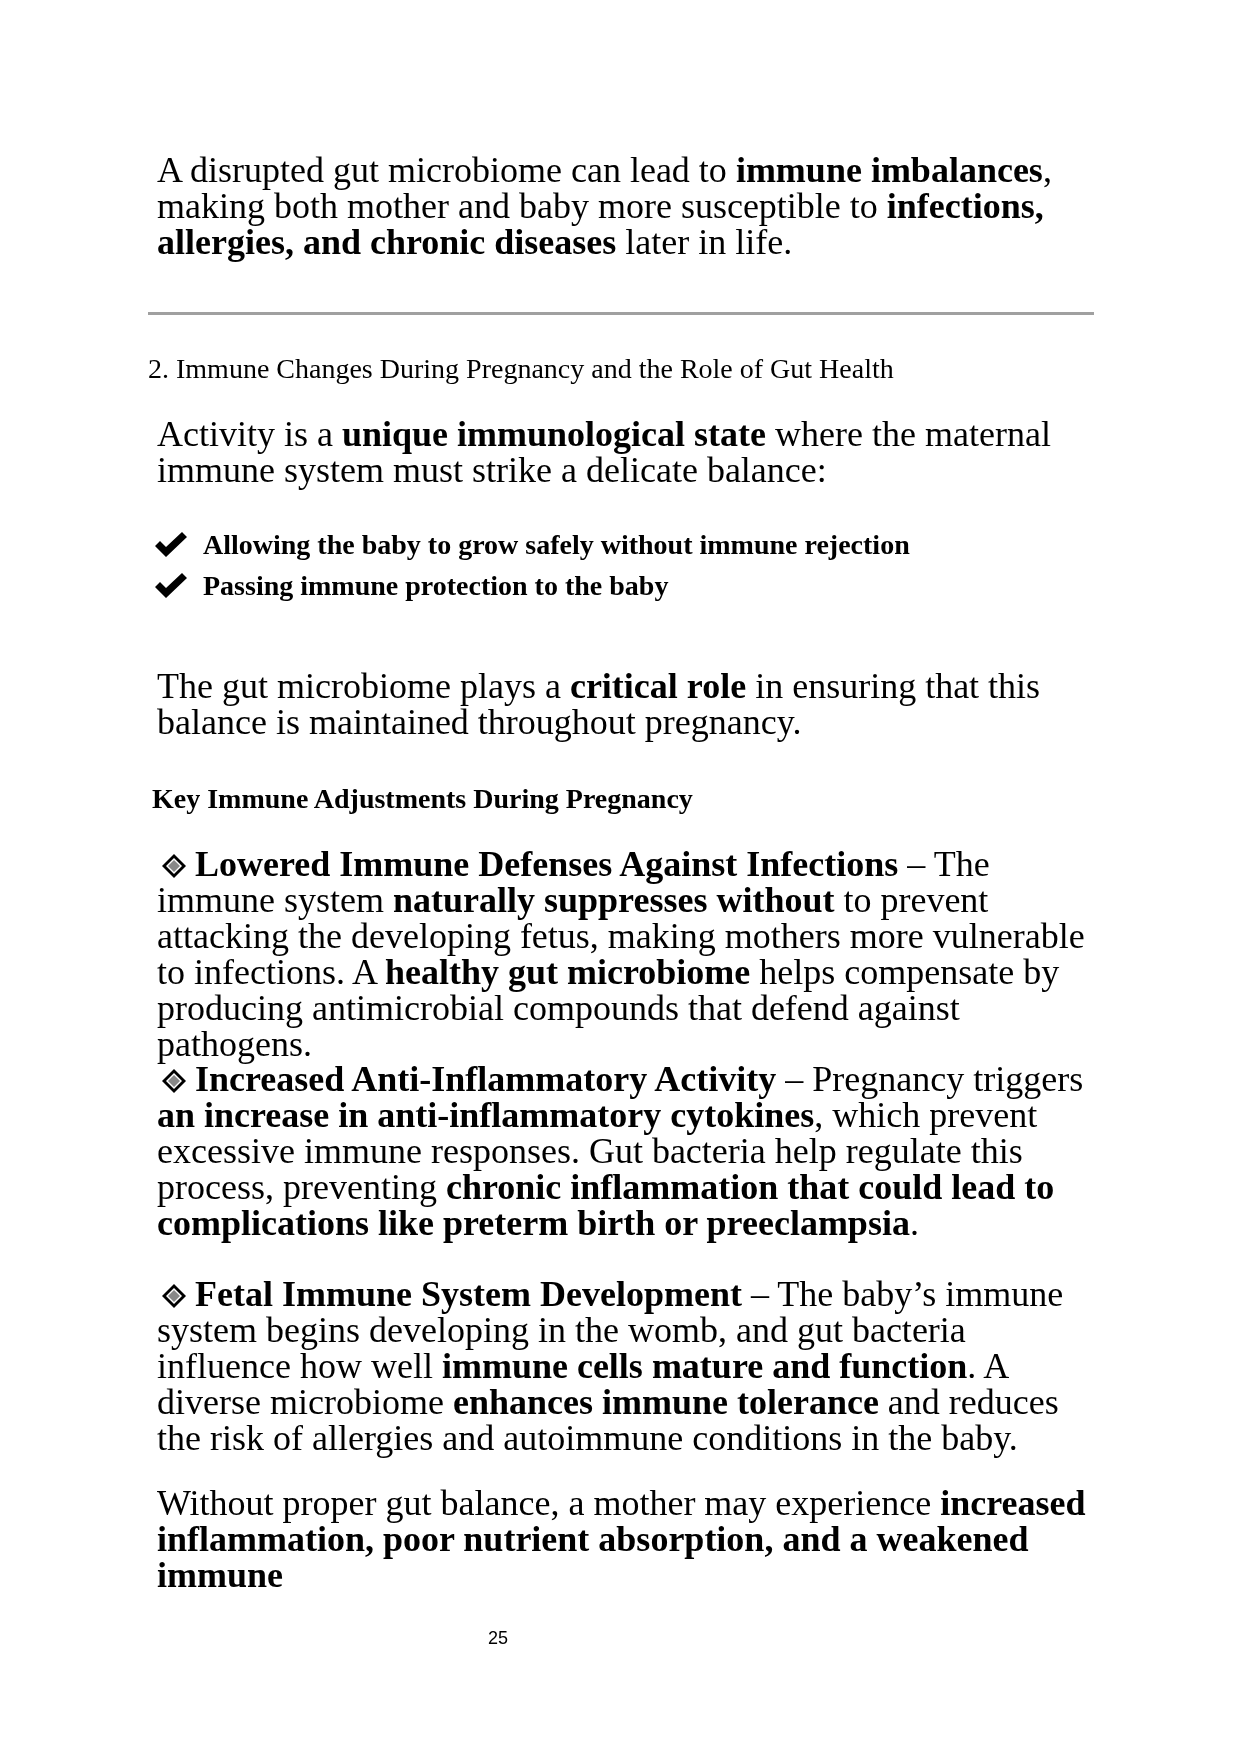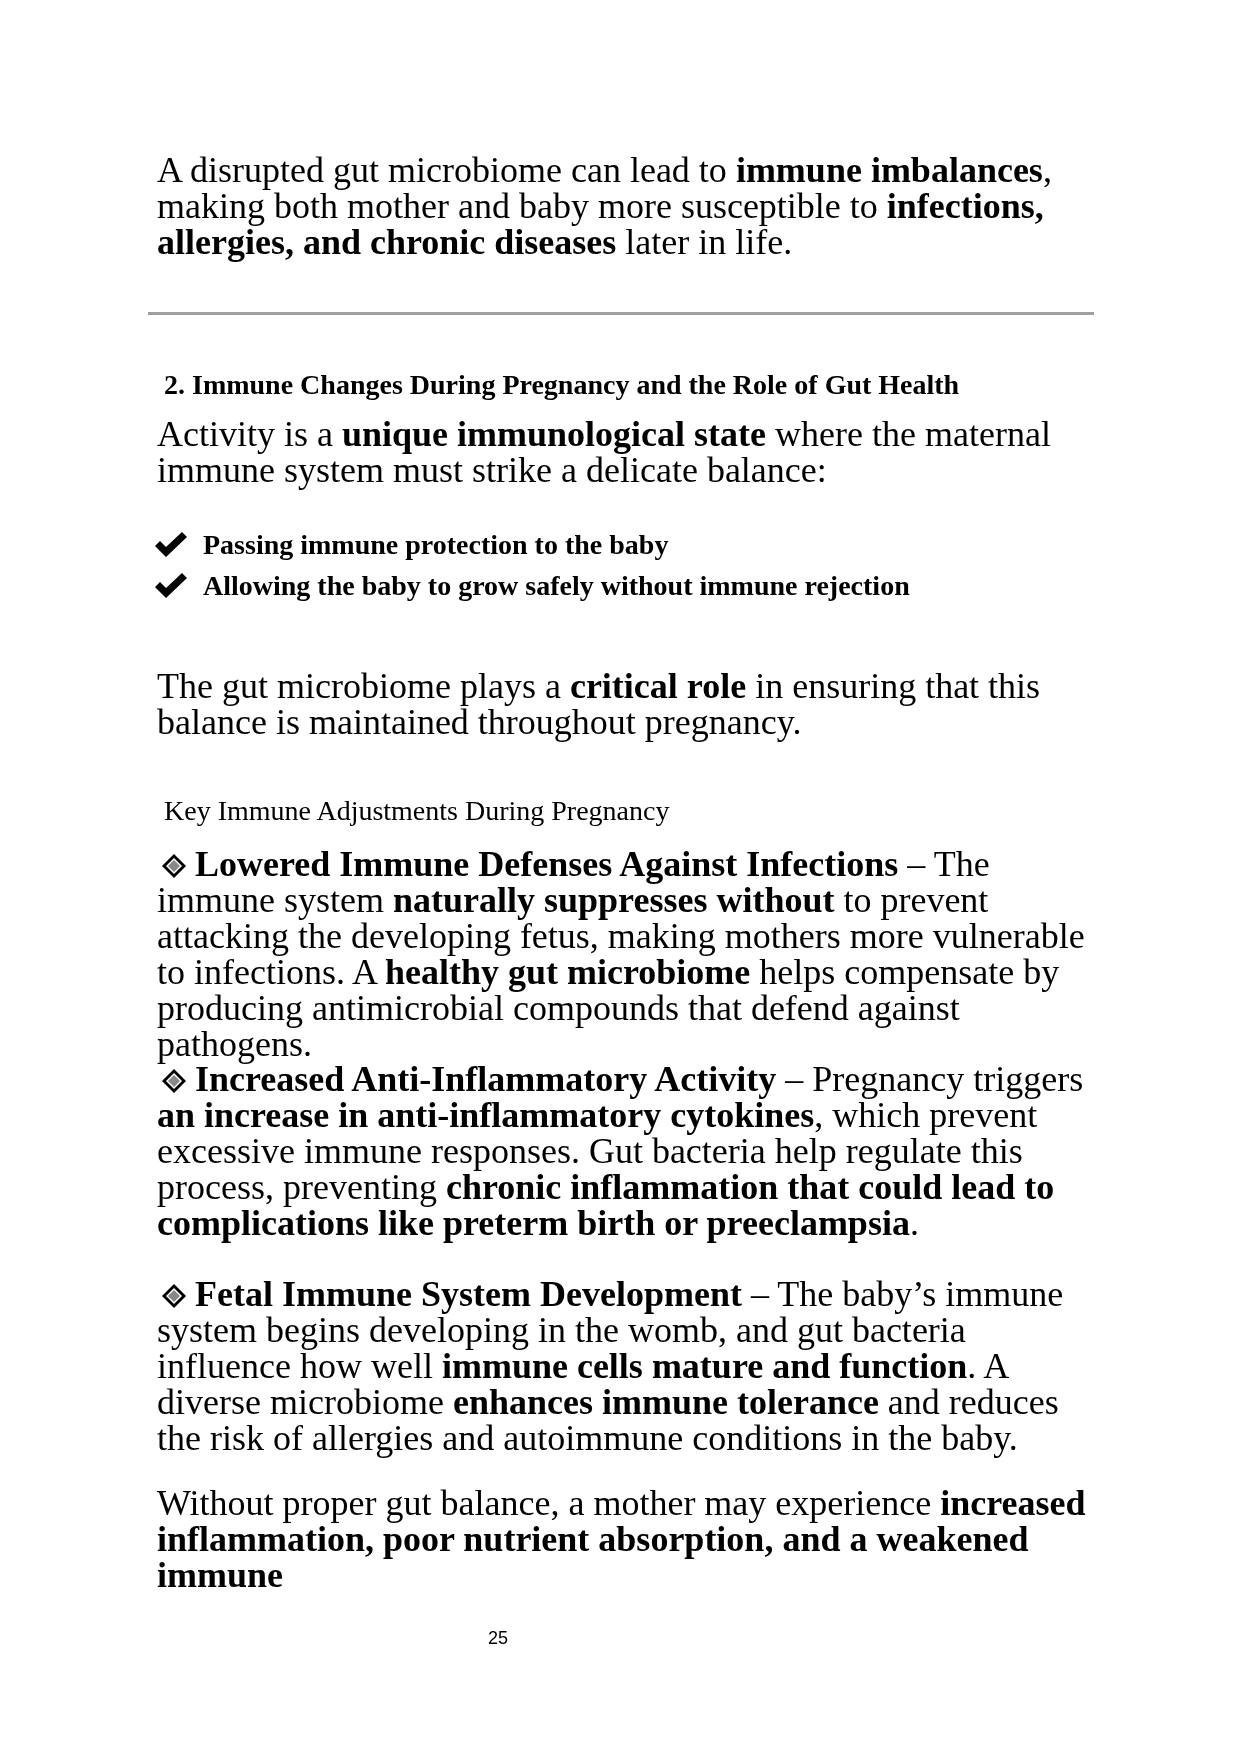--- a/index.html
+++ b/index.html
@@ -2,22 +2,22 @@
 <html><head>
 <meta charset="utf-8">
 <style>
   html, body { margin: 0; padding: 0; background: #ffffff; }
   body { width: 1240px; height: 1755px; position: relative; overflow: hidden;
          font-family: "Liberation Serif", "DejaVu Serif", serif; color: #000; }
   .page { position: absolute; left: 148px; top: 0; width: 950px; }
   .p { position: absolute; left: 9px; width: 950px; font-size: 36px; line-height: 36px; margin: 0; }
   b { font-weight: bold; }
   .divider { position: absolute; left: 0; top: 312px; width: 946px; height: 3px; background: #a0a0a0; }
-  .h2 { position: absolute; left: 0; top: 351px; font-size: 28px; line-height: 36px; font-weight: bold; margin: 16px; text-align: center; }
-  .h3 { position: absolute; left: 0; top: 777px; font-size: 28px; line-height: 36px; font-weight: normal; margin: 16px; }
+  .h2 { position: absolute; left: 0; top: 351px; font-size: 28px; line-height: 36px; font-weight: normal; margin: 0; text-align: center; }
+  .h3 { position: absolute; left: 0; top: 777px; font-size: 28px; line-height: 36px; font-weight: bold; margin: 4px; }
   .checks { position: absolute; left: 0; top: 524px; margin: 0; padding: 0; list-style: none; }
   .checks li { font-size: 28px; line-height: 41px; font-weight: bold; display: flex; align-items: center; }
   .check-icon { display: inline-block; width: 36px; height: 28px; margin-left: 5px; margin-right: 14px; }
   .diamond { display: inline-block; width: 26px; height: 26px; margin-left: 4px; margin-right: 8px; vertical-align: -3px; }
   .pagenum { position: absolute; left: 0; top: 1628px; width: 996px; text-align: center;
              font-family: "Liberation Sans", "DejaVu Sans", sans-serif; font-size: 18px; }
 </style>
 </head>
 <body>
 
@@ -29,27 +29,27 @@
 
   <h2 class="h2">2. Immune Changes During Pregnancy and the Role of Gut Health</h2>
 
   <p class="p" style="top:416px"><span>Activity is a </span><b>unique immunological state</b><span> where the maternal immune system must strike a delicate balance:</span></p>
 
   <ul class="checks">
     <li>
       <svg class="check-icon" viewBox="0 0 36 28">
           <path d="M2 15 L7 10 L13 16 L29 1 L34 6 L13 26 Z" fill="#000"></path>
         </svg>
-      <span>Passing immune protection to the baby</span>
+      <span>Allowing the baby to grow safely without immune rejection</span>
     </li>
     <li>
       <svg class="check-icon" viewBox="0 0 36 28">
           <path d="M2 15 L7 10 L13 16 L29 1 L34 6 L13 26 Z" fill="#000"></path>
         </svg>
-      <span>Allowing the baby to grow safely without immune rejection</span>
+      <span>Passing immune protection to the baby</span>
     </li>
   </ul>
 
   <p class="p" style="top:668px"><span>The gut microbiome plays a </span><b>critical role</b><span> in ensuring that this balance is maintained throughout pregnancy.</span></p>
 
   <h3 class="h3">Key Immune Adjustments During Pregnancy</h3>
 
   <p class="p" style="top:846px"><svg class="diamond" viewBox="0 0 26 26">
         <path d="M13 1 L25 13 L13 25 L1 13 Z" fill="#000"></path>
         <path d="M13 5 L21 13 L13 21 L5 13 Z" fill="#fff"></path>

